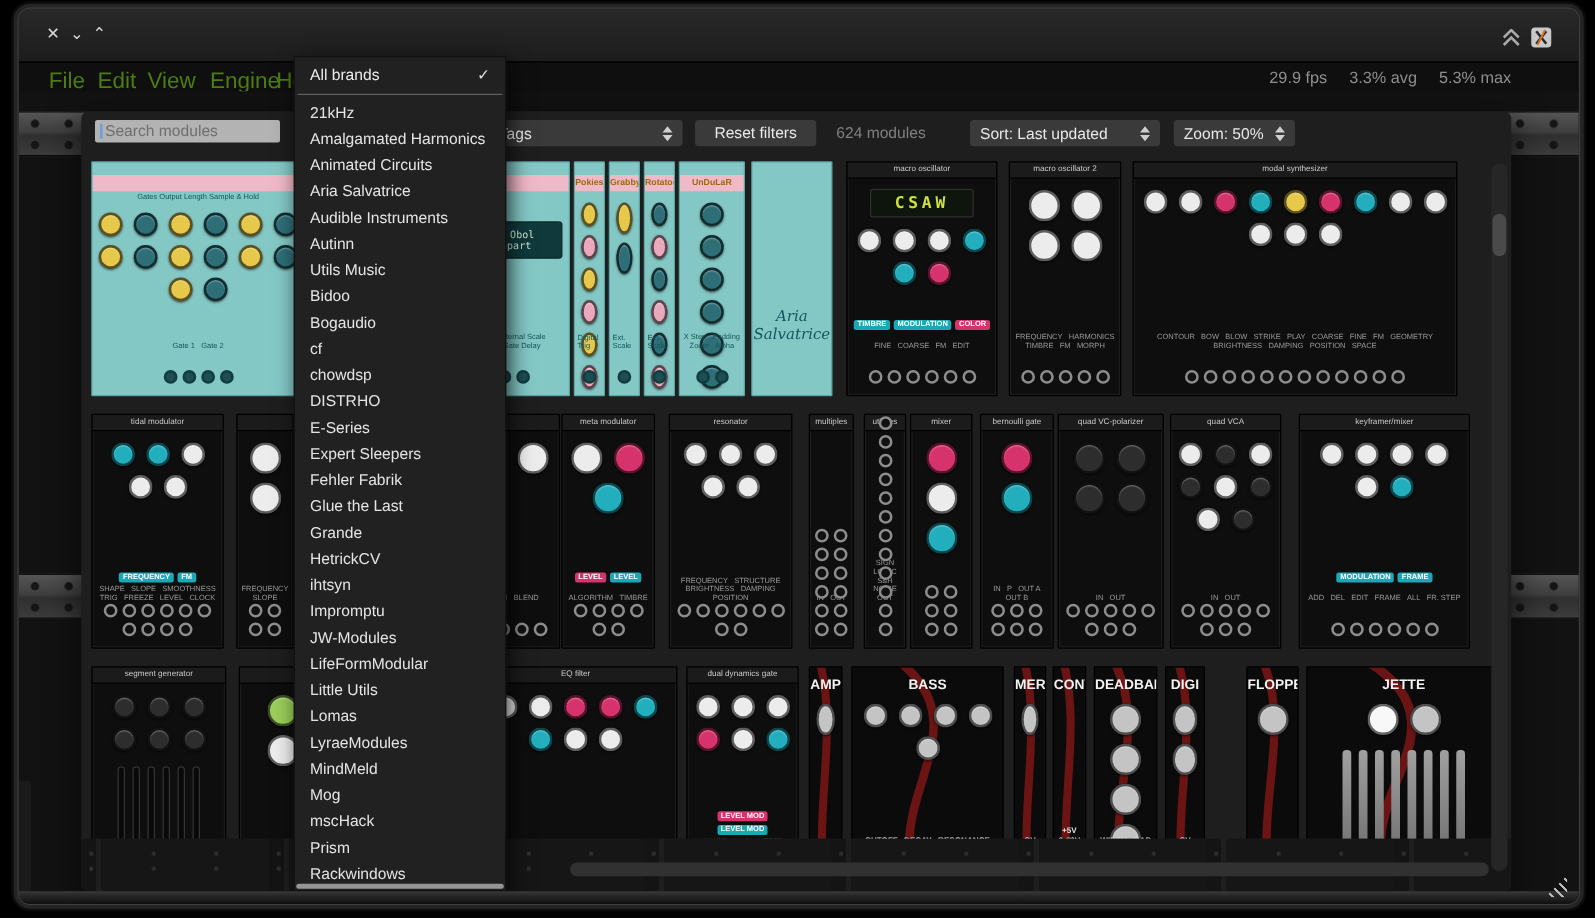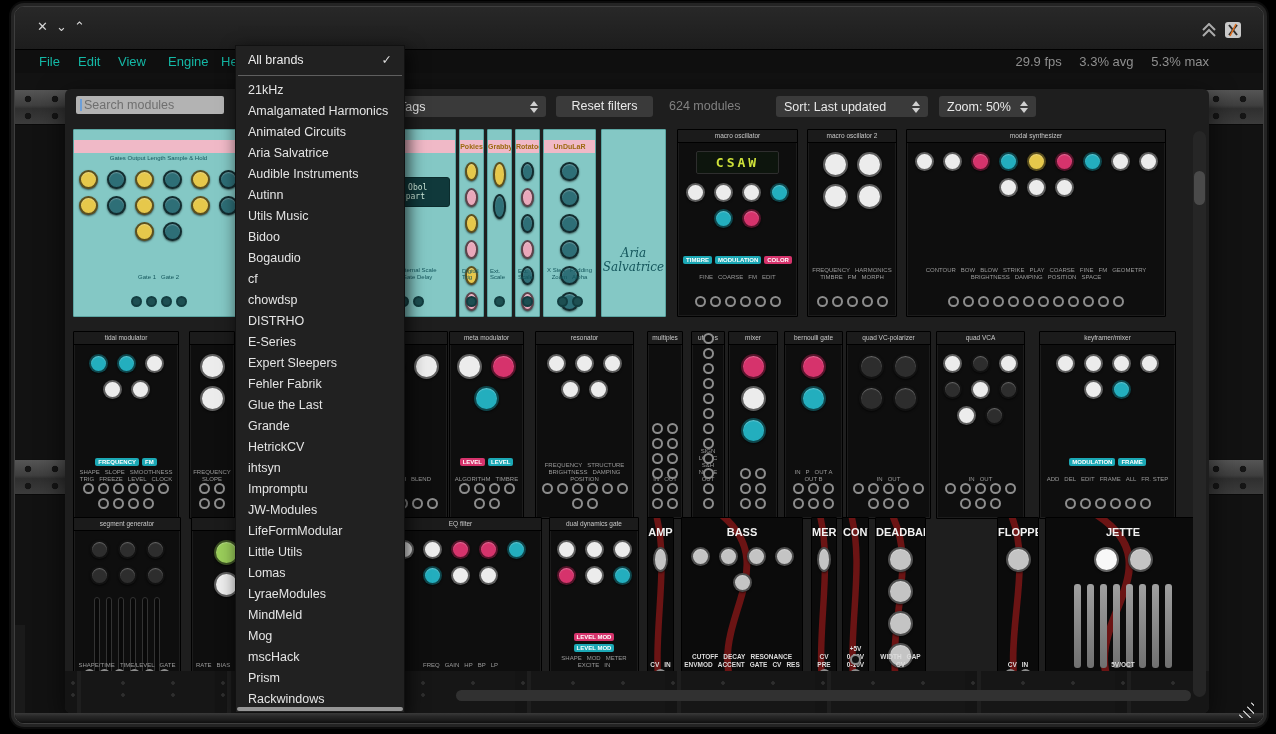--- a/index.html
+++ b/index.html
@@ -8,21 +8,21 @@
   .window{position:absolute;left:14px;top:6px;width:1248px;height:716px;background:#181818;
     border-radius:10px;border:1px solid #3e3e3e;box-shadow:0 0 0 3px #242424,0 0 0 5px #0c0c0c;overflow:hidden;}
   
   .titlebar{position:relative;height:42px;background:linear-gradient(#282828,#1d1d1d);}
   .win-ctl{position:absolute;top:12px;font-size:13px;color:#d5d5d5;cursor:default;line-height:16px;}
   .title{position:absolute;left:0;right:0;top:13px;text-align:center;font-weight:bold;font-size:13px;color:#f2f2f2;}
   .tb-ico{position:absolute;top:16px;}
   .logo-box{position:absolute;top:15px;width:16px;height:16px;background:#c9c9c9;border-radius:3px;}
   
   .menubar{position:relative;height:24px;background:#0f0f0f;border-top:1px solid #000;}
-  .menu-item{position:absolute;top:4px;font-size:13px;color:#14b8a6;}
+  .menu-item{position:absolute;top:4px;font-size:18px;color:#4d7c0f;}
   .stats{position:absolute;right:54px;top:4px;font-size:13px;color:#8f8f8f;}
   .stats span{margin-left:14px;}
   
   .content{position:absolute;top:66px;left:0;right:0;bottom:0;background:#121212;overflow:hidden;}
   .rail{position:absolute;left:0;right:0;height:34px;background-color:#454545;
     background-image:radial-gradient(circle at 13px 9px,#151515 3px,transparent 3.6px),
                      radial-gradient(circle at 13px 26px,#151515 3px,transparent 3.6px),
                      linear-gradient(#555 0,#3f3f3f 45%,#2f2f2f 55%,#3c3c3c 100%);
     background-size:27px 34px,27px 34px,auto;border-top:1px solid #111;border-bottom:1px solid #0a0a0a;}
   .posts{position:absolute;left:0;right:0;top:552px;height:92px;
@@ -672,21 +672,21 @@
                 <div class="m-jacks">
                   <span></span>
                   <span></span>
                   <span></span>
                   <span></span>
                   <span></span>
                   <span></span>
                 </div>
               </div>
             </div>
-            <div class="mrow" style="top: 428px; padding-left: 31px;">
+            <div class="mrow" style="top: 444px; padding-left: 31px;">
               <div class="module t-black" style="left: 8px; width: 108px;">
                 <div class="b-strip">segment generator</div>
                 <div class="m-knobs">
                   <span class="knob" style="background: rgb(45, 45, 45);"></span>
                   <span class="knob" style="background: rgb(45, 45, 45);"></span>
                   <span class="knob" style="background: rgb(45, 45, 45);"></span>
                   <span class="knob" style="background: rgb(45, 45, 45);"></span>
                   <span class="knob" style="background: rgb(45, 45, 45);"></span>
                   <span class="knob" style="background: rgb(45, 45, 45);"></span>
                 </div>
@@ -878,20 +878,38 @@
                 <div class="m-knobs">
                   <span class="knob big" style="background: rgb(196, 196, 196);"></span>
                   <span class="knob big" style="background: rgb(196, 196, 196);"></span>
                   <span class="knob big" style="background: rgb(196, 196, 196);"></span>
                   <span class="knob big" style="background: rgb(196, 196, 196);"></span>
                 </div>
                 <div class="m-labels">
                   <span>WIDTH</span>
                   <span>GAP</span>
                   <span>CV</span>
+                </div>
+                <div class="m-jacks">
+                  <span></span>
+                  <span></span>
+                </div>
+              </div>
+              <div class="module t-msc" style="left: 867px; width: 32px;">
+                <svg class="cable" viewBox="0 0 32 188" preserveAspectRatio="none" width="100%" height="100%">
+                  <path d="M 9.6 -6 C 30.4 55, 0.64 120, 17.6 196" stroke="#6b1414" stroke-width="7" fill="none"></path>
+                </svg>
+                <div class="m-name">DIGI</div>
+                <div class="m-knobs">
+                  <span class="knob big" style="background: rgb(196, 196, 196);"></span>
+                  <span class="knob big" style="background: rgb(196, 196, 196);"></span>
+                </div>
+                <div class="m-labels">
+                  <span>CV</span>
+                  <span>ANALOG</span>
                 </div>
                 <div class="m-jacks">
                   <span></span>
                   <span></span>
                 </div>
               </div>
               <div class="module t-msc" style="left: 932px; width: 42px;">
                 <svg class="cable" viewBox="0 0 42 188" preserveAspectRatio="none" width="100%" height="100%">
                   <path d="M 12.6 -6 C 39.9 55, 0.84 120, 23.1 196" stroke="#6b1414" stroke-width="7" fill="none"></path>
                 </svg>

